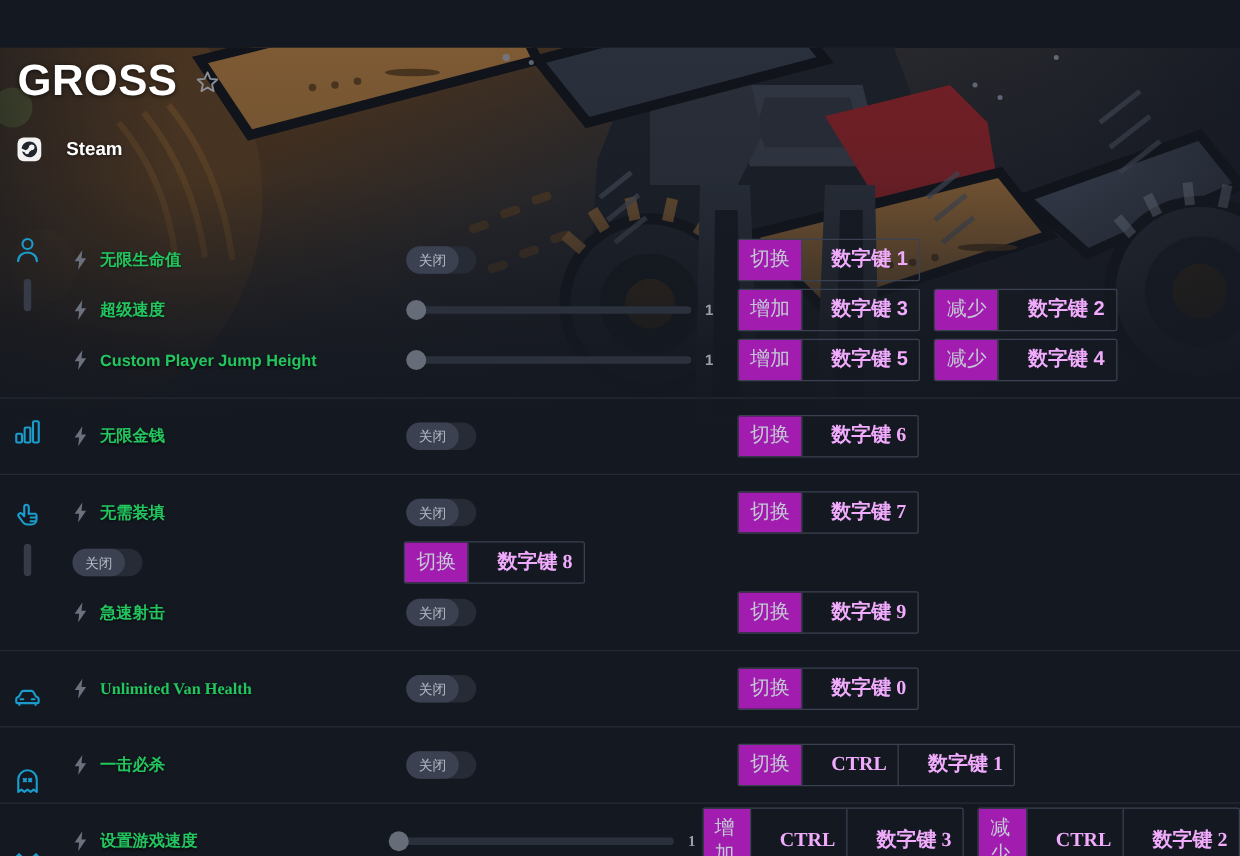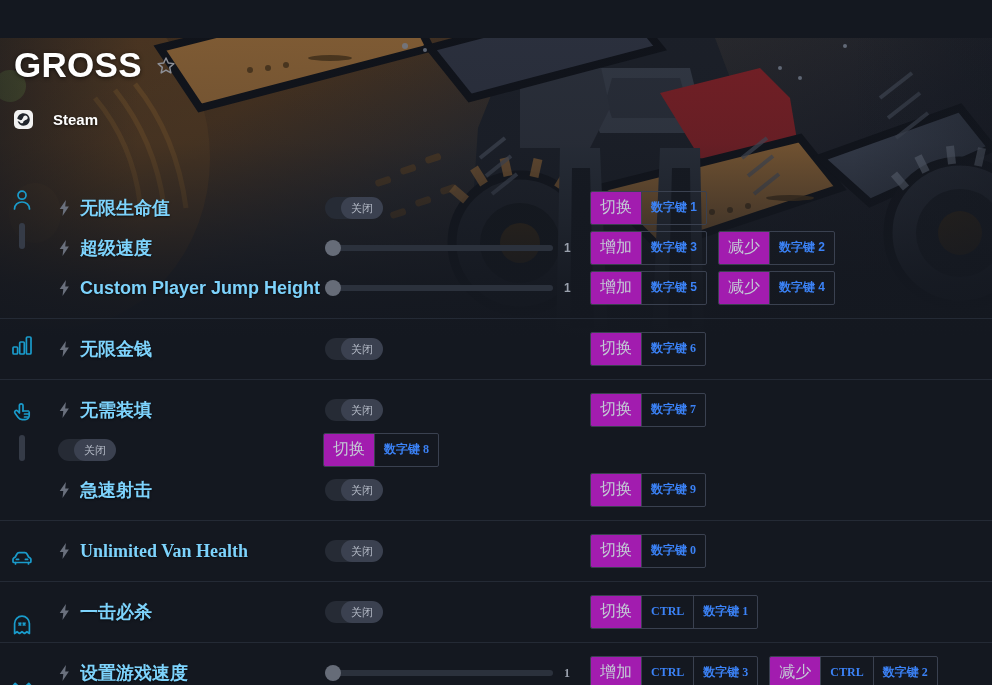--- a/index.html
+++ b/index.html
@@ -77,35 +77,35 @@
   #content { position:absolute; left:0; top:140px; width:992px; z-index:3; }
   .section + .section { border-top:1px solid #242a35;font-family:Liberation Serif, serif; }
   .row {
     position:relative; height:40px; display:flex; align-items:center;
     padding-left:58px; padding-right:0;
   }
   .row-spacer { height:10px; }
   .bolt { position:absolute; left:58px; width:13px; height:16px; }
   .cheat-name {
     margin-left:22px; width:245px;
-    font-size:18px; font-weight:bold; color:#7dd3fc;
+    font-size:13px; font-weight:bold; color:#22c55e;
     text-shadow:0 1px 2px rgba(0,0,0,0.6);
     white-space:nowrap; overflow:hidden;
   }
 
   
   .control { width:265px; display:flex; align-items:center; }
 
   
   .toggle {
     width:56px; height:22px; border-radius:11px;
     background:#262b35; position:relative; cursor:pointer;
   }
   .toggle-knob {
-    position:absolute; left:16px; top:0; height:22px; min-width:42px;
+    position:absolute; left:0; top:0; height:22px; min-width:42px;
     border-radius:11px; background:#3b4150;
     display:flex; align-items:center; justify-content:center;
     font-size:11px; color:#b6bcc8; padding:0 8px;
   }
 
   
   .slider-wrap { display:flex; align-items:center; width:250px; }
   .slider {
     position:relative; width:228px; height:6px; border-radius:3px;
     background:#2b313c; cursor:pointer;
@@ -123,22 +123,22 @@
   .hk-group {
     display:flex; align-items:stretch; border:1px solid #3a4150;
     border-radius:2px; overflow:hidden; cursor:pointer;
   }
   .hk-action {
     background:#a21caf; color:#c3c9d4;
     font-size:16px; padding:5px 9px 6px 9px;
     display:flex; align-items:center;
   }
   .hk-key {
-    background:transparent; color:#3b82f6; font-weight:bold;
-    font-size:12px; padding:5px 9px 6px 9px;
+    background:transparent; color:#f0abfc; font-weight:bold;
+    font-size:16px; padding:5px 9px 6px 23px;
     border-left:1px solid #3a4150;
     display:flex; align-items:center; white-space:nowrap;
   }
 </style>
 </head>
 <body>
 
 <div id="app">
 
   <div id="banner">

